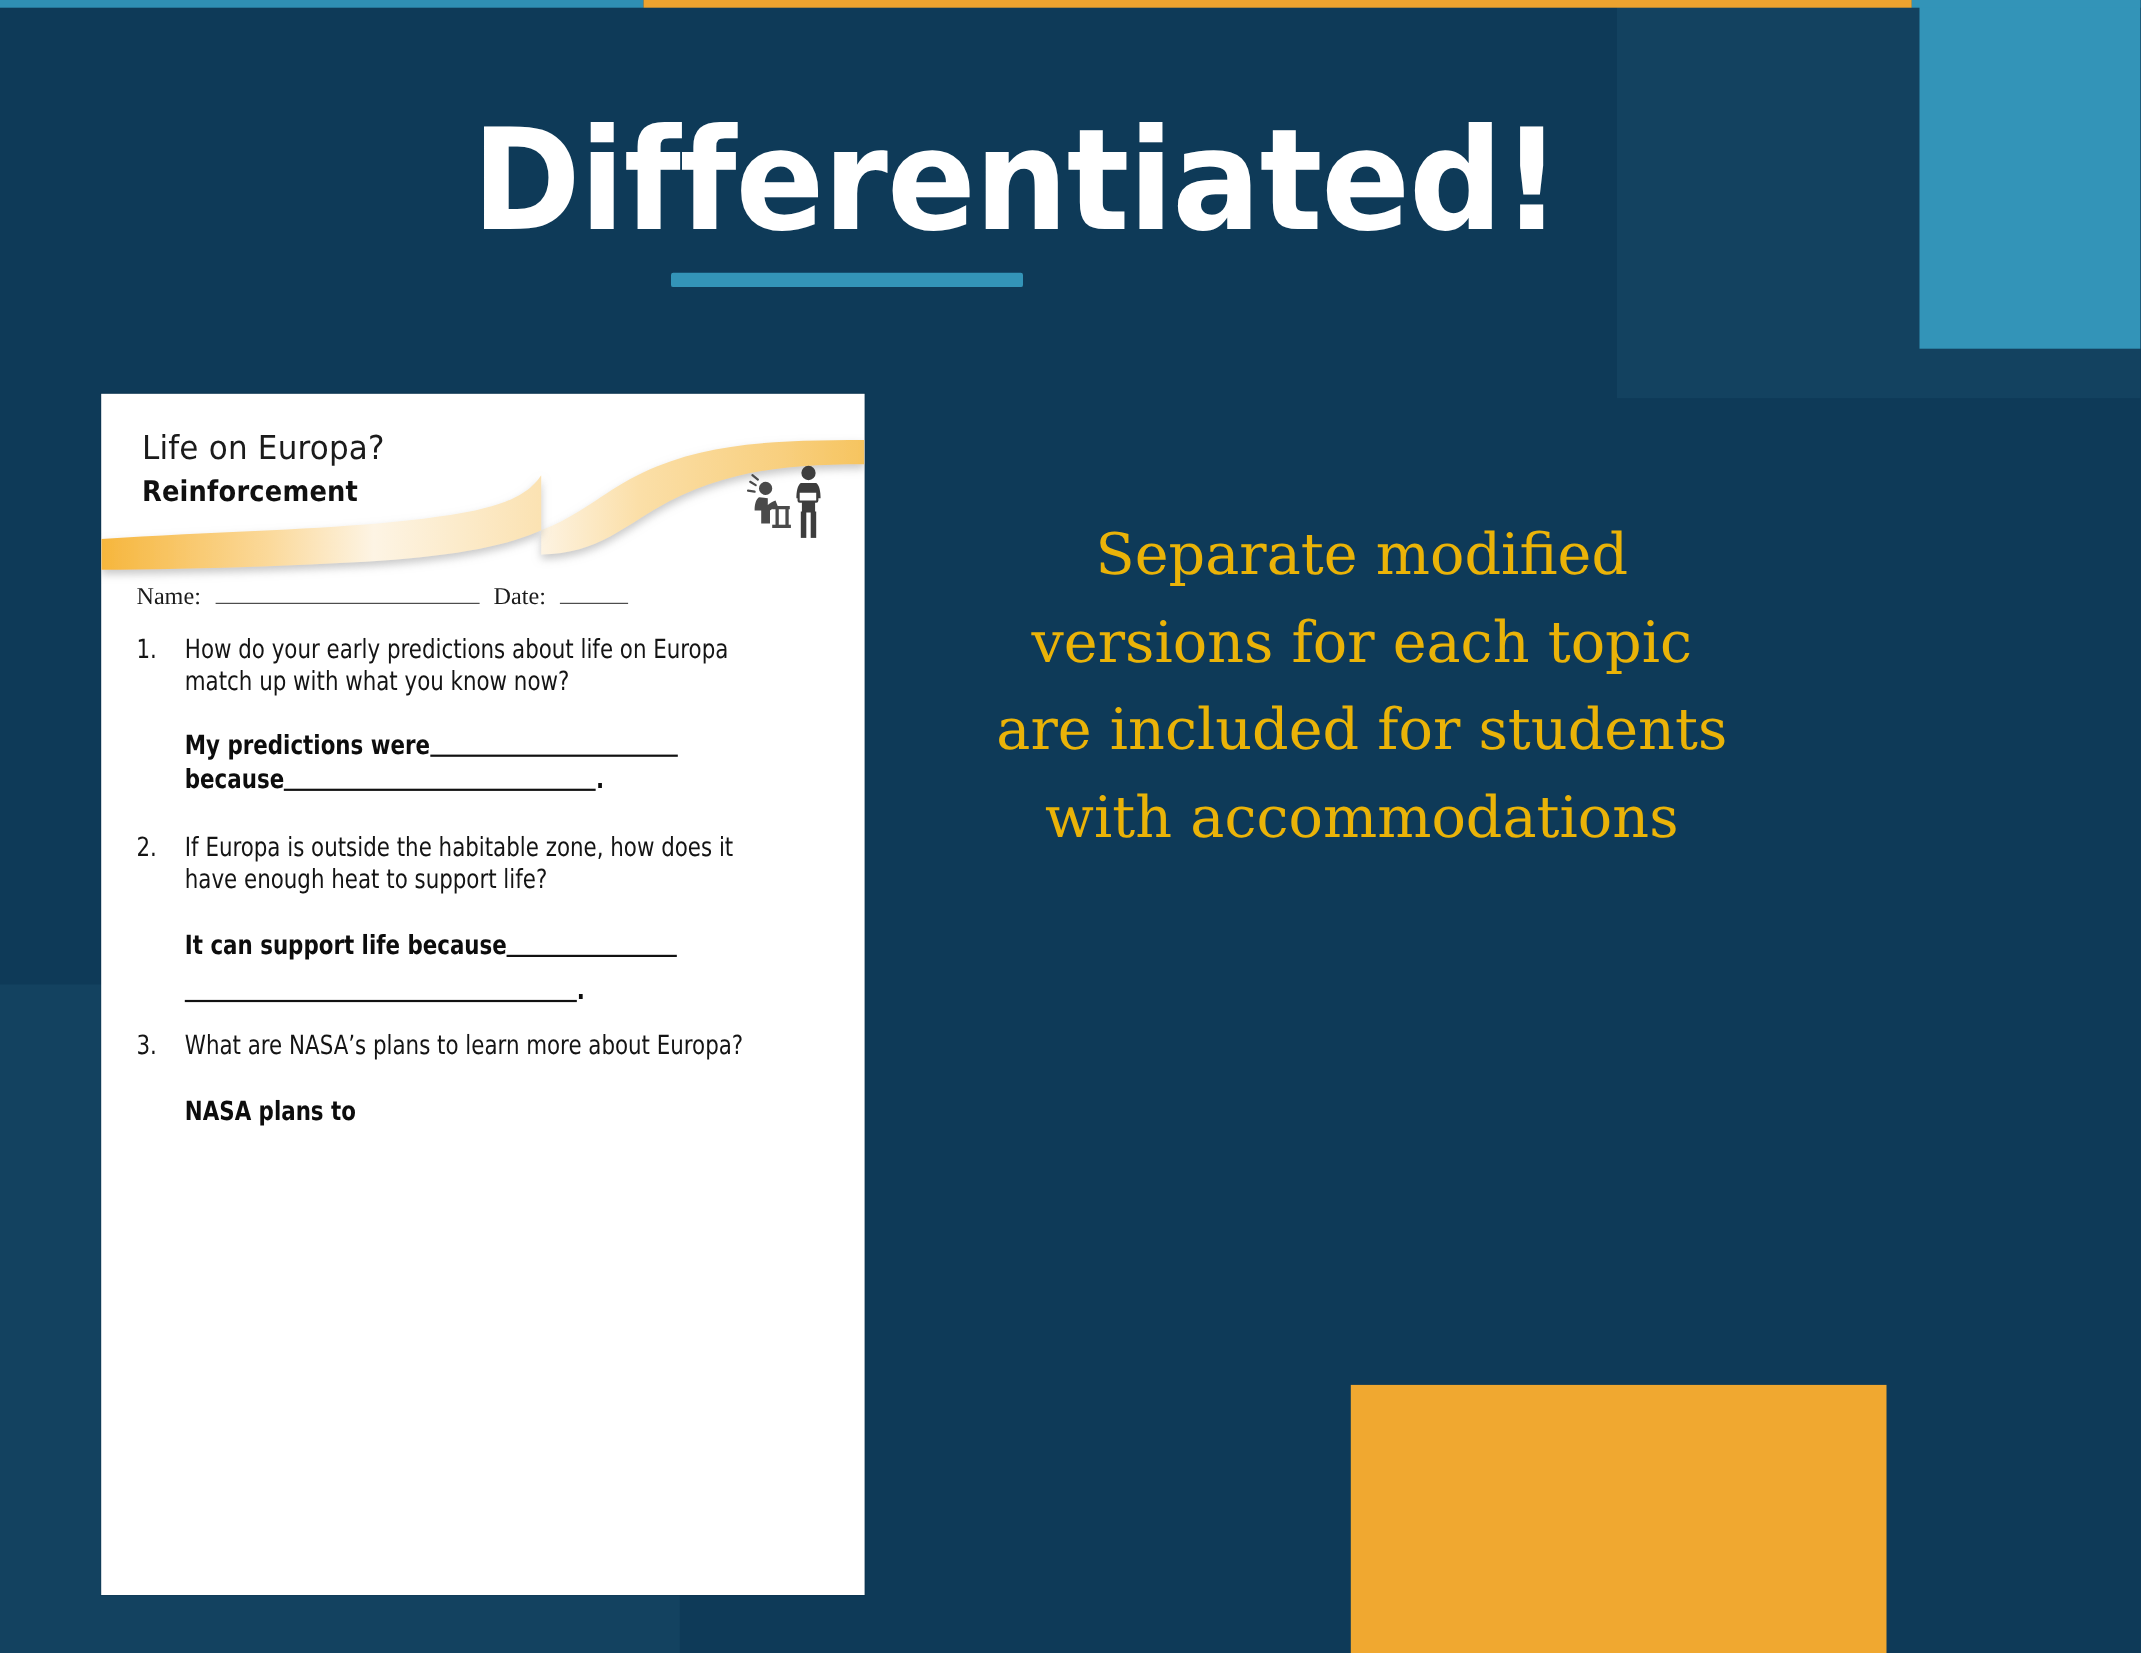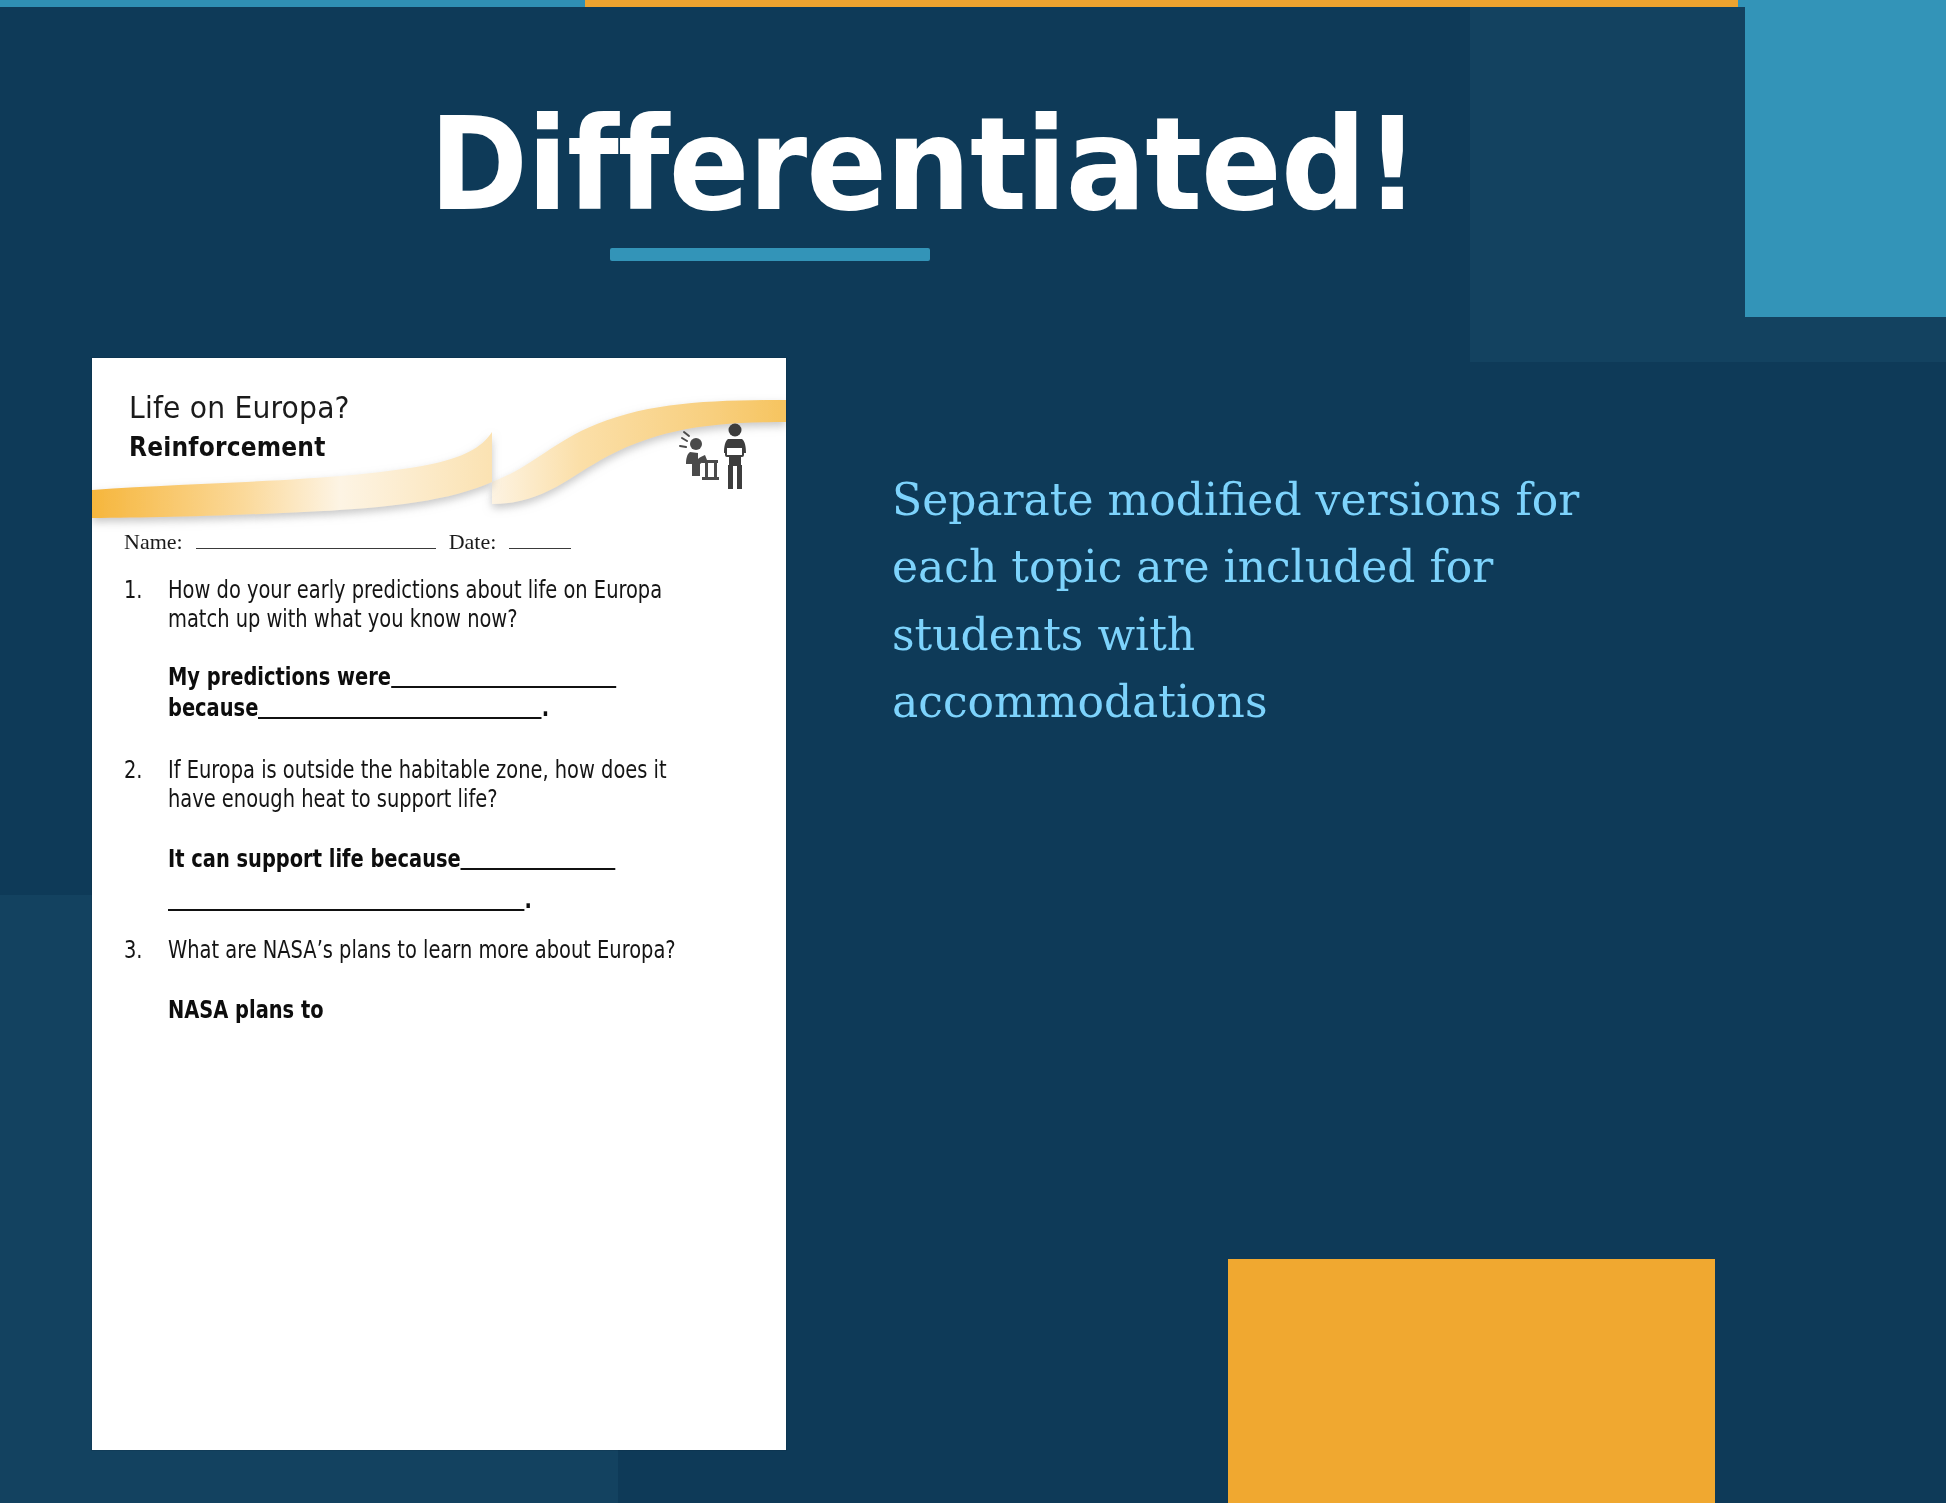--- a/index.html
+++ b/index.html
@@ -35,23 +35,23 @@
     transform:scaleX(0.93);
   }
   .title-rule{
     position:absolute;left:610px;top:248px;width:320px;height:13px;
     background:#3394b8;border-radius:2px;z-index:5;
   }
 
   
   .right-text{
     position:absolute;left:892px;top:466px;width:692px;
-    z-index:5;text-align:left;color:#7dd3fc;
+    z-index:5;text-align:center;color:#eab308;
     font-family:"DejaVu Serif",serif;
-    font-size:44px;line-height:1.53;font-weight:400;
+    font-size:52px;line-height:1.53;font-weight:400;
   }
 
   
   .sheet{
     position:absolute;left:92px;top:358px;width:694px;height:1092px;
     background:#ffffff;overflow:hidden;z-index:4;
     box-shadow:0 0 0 1px rgba(0,0,0,.08);
   }
   .sheet-inner{position:relative;width:100%;height:100%;}
 

